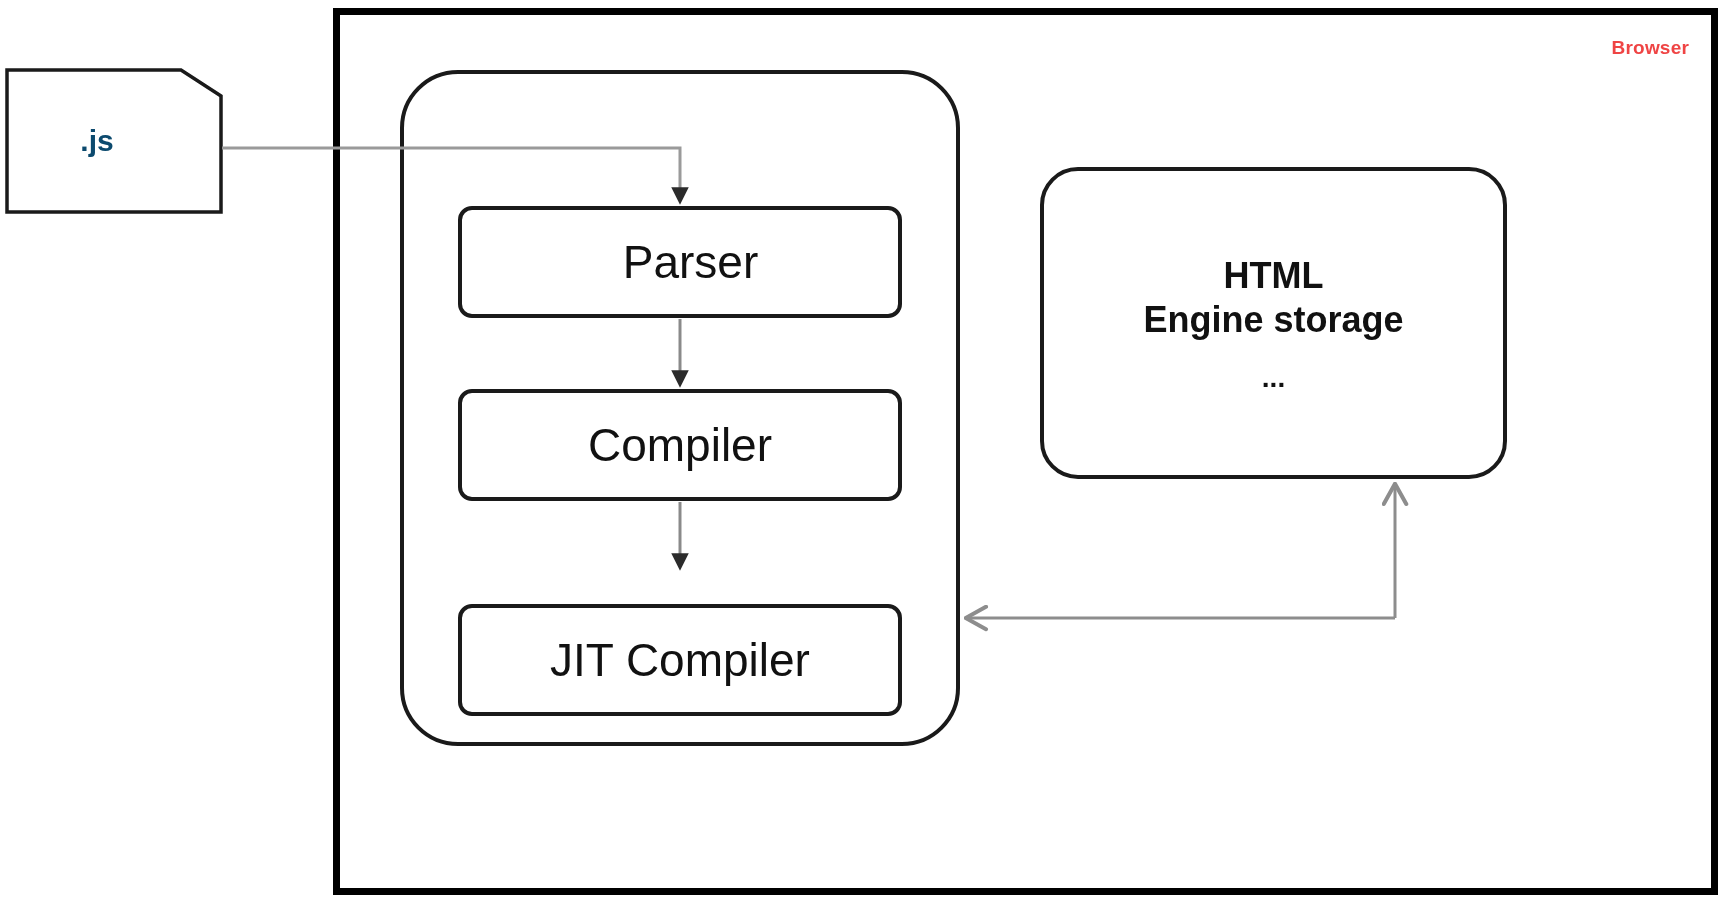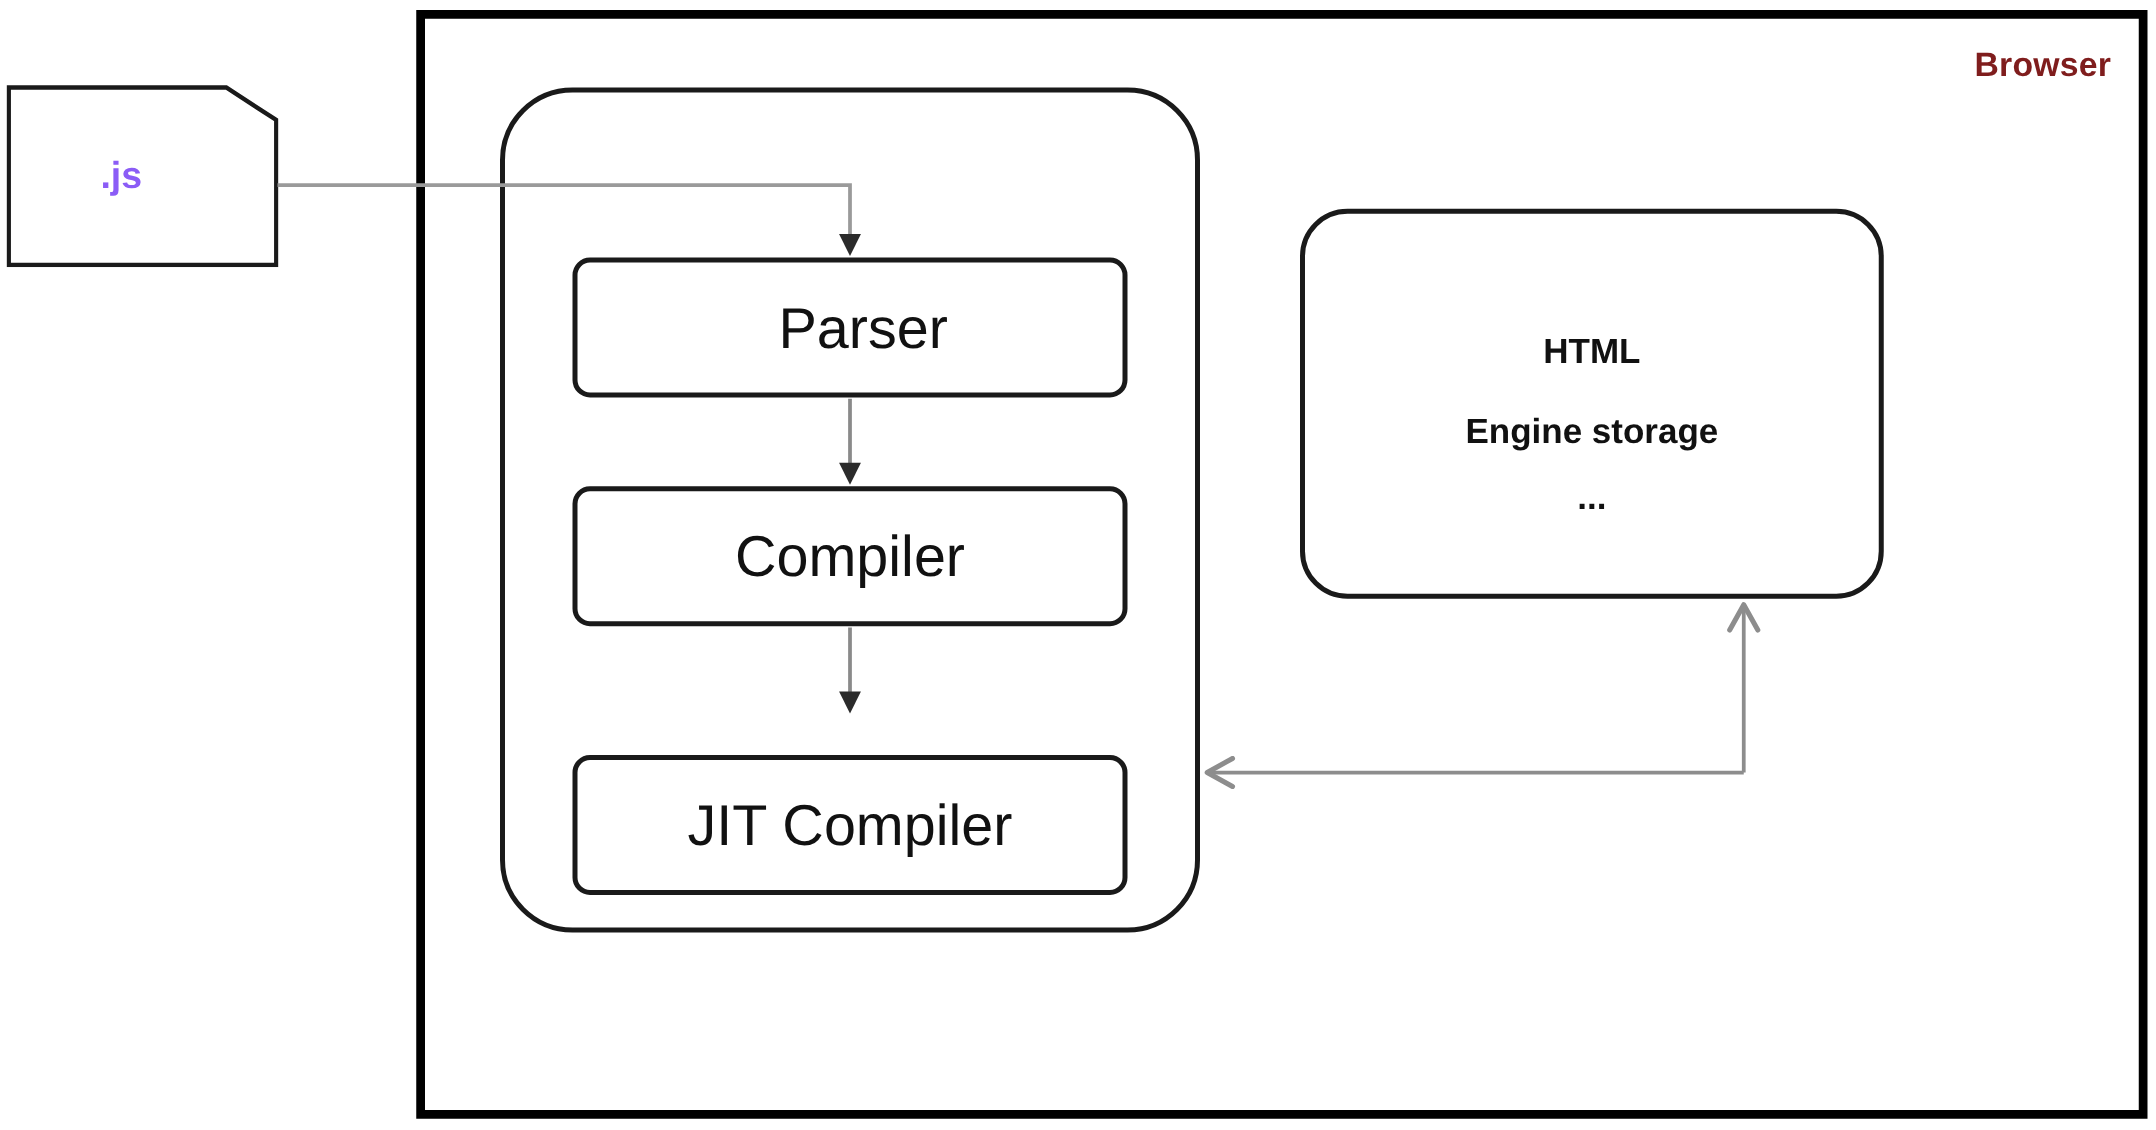--- a/index.html
+++ b/index.html
@@ -26,23 +26,23 @@
     width: 1385px;
     height: 887px;
     border: 7px solid #000000;
     box-sizing: border-box;
     background: transparent;
   }
   .browser-label {
     position: absolute;
     right: 22px;
     top: 22px;
-    font-size: 27px;
-    font-weight: bold;
-    color: #7f1d1d;
+    font-size: 19px;
+    font-weight: bold;
+    color: #ef4444;
     letter-spacing: 0.2px;
     white-space: nowrap;
   }
 
   
   .js-file {
     position: absolute;
     left: 5px;
     top: 68px;
     width: 218px;
@@ -62,21 +62,21 @@
   }
   .js-label {
     position: absolute;
     left: 0;
     top: 50%;
     width: 100%;
     transform: translateY(-50%);
     text-align: center;
     font-size: 30px;
     font-weight: bold;
-    color: #8b5cf6;
+    color: #0c4a6e;
     padding-right: 34px;
     box-sizing: border-box;
   }
 
   
   .engine-box {
     position: absolute;
     left: 400px;
     top: 70px;
     width: 560px;
@@ -132,26 +132,25 @@
     border: 4px solid #1a1a1a;
     border-radius: 38px;
     box-sizing: border-box;
     background: #ffffff;
     display: flex;
     flex-direction: column;
     align-items: center;
     justify-content: center;
   }
   .storage-line {
-    font-size: 28px;
+    font-size: 36px;
     font-weight: bold;
     color: #111111;
     line-height: 1.22;
     text-align: right;
-    margin-top: 30px;
   }
   .storage-ellipsis {
     font-size: 28px;
     font-weight: bold;
     color: #111111;
     margin-top: 22px;
     text-align: center;
     line-height: 1;
   }
 

